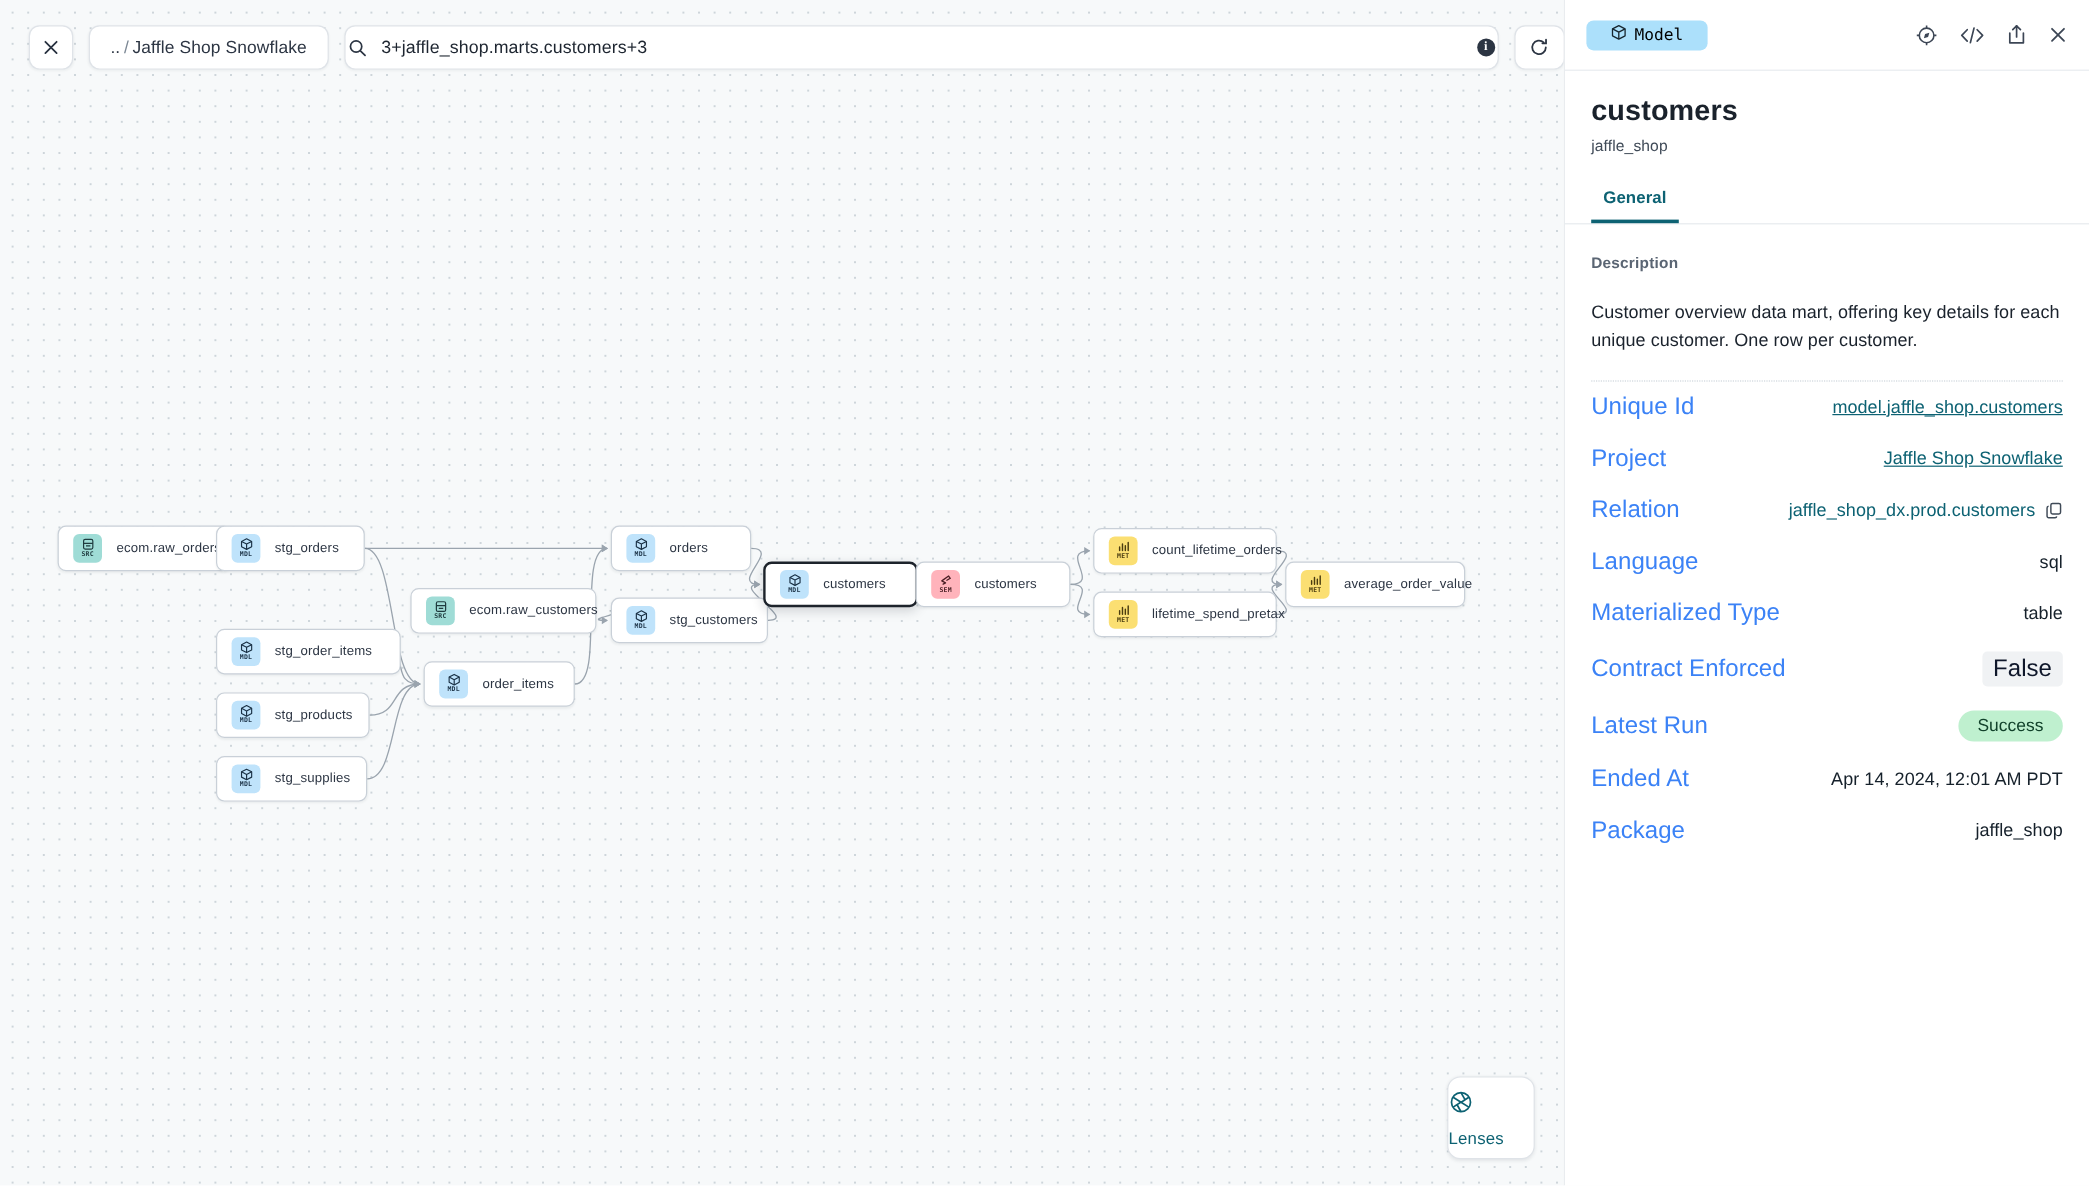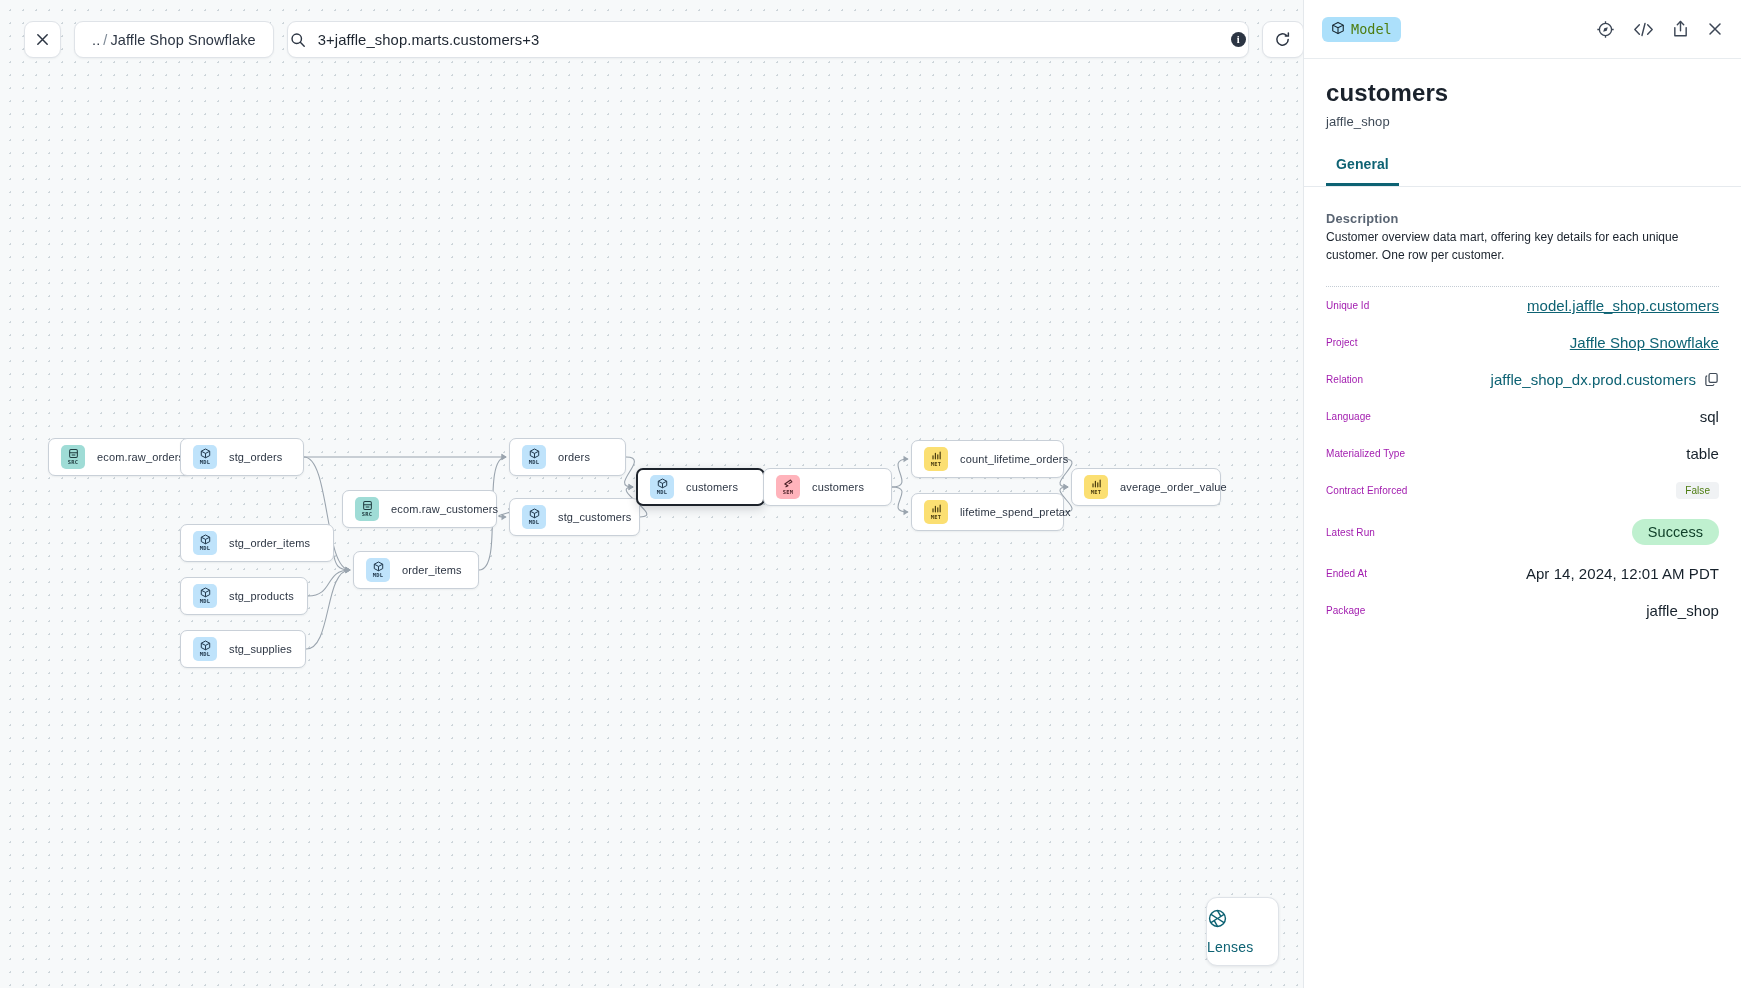--- a/index.html
+++ b/index.html
@@ -151,22 +151,22 @@
     height: 59px;
     display: flex; align-items: center;
     padding: 0 18px 0 18px;
     border-bottom: 1px solid #e8ecef;
   }
   .type-chip {
     background: #ace0fb;
     border-radius: 6px;
     height: 25px;
     display: flex; align-items: center; gap: 6px;
-    padding: 0 9px;
-    color: #4d7c0f;
+    padding: 0 20px;
+    color: #000000;
     font-size: 13.5px;
     font-family: "DejaVu Sans Mono", monospace;
     cursor: pointer;
     justify-content: flex-end;
   }
   .head-icons { margin-left: auto; display: flex; align-items: center; gap: 18px; color: #3c4655; }
   .head-icons > span { display:flex; cursor: pointer; }
 
   .panel-title-wrap { padding: 20px 22px 0 22px; }
   .panel-title { font-size: 24px; font-weight: bold; color: #1a222c; letter-spacing: .1px; }
@@ -183,45 +183,45 @@
     padding: 0 10px 11px 10px;
     border-bottom: 3px solid #0d6273;
     font-weight: 600;
     cursor: pointer;
     letter-spacing: .1px;
   }
 
   .panel-body { padding: 24px 22px 0 22px; overflow-y: auto; flex: 1; }
   .sec-label { font-size: 12.8px; font-weight: 700; color: #5a6573; letter-spacing: .2px; }
   .desc-text {
-    margin-top: 2px;
-    font-size: 12px; line-height: 1.5;
+    margin-top: 24px;
+    font-size: 15px; line-height: 1.5;
     color: #1a222c;
     letter-spacing: .05px;
   }
   .divider { border-top: 1px dotted #c4ccd4; margin: 22px 0 0 0; }
 
   .prop-row {
     display: flex; align-items: center;
     justify-content: space-between;
     min-height: 36px;
     padding: 10px 0;
     gap: 14px;
   }
-  .prop-key { font-size: 10px; color: #a21caf; white-space: nowrap; letter-spacing:.05px; }
+  .prop-key { font-size: 20px; color: #3b82f6; white-space: nowrap; letter-spacing:.05px; }
   .prop-val {
     font-size: 15px; color: #16212b; text-align: right;
     letter-spacing: .05px;
     display: flex; align-items: center; gap: 8px; justify-content: flex-end;
   }
   .prop-val.link { color: #0d6273; text-decoration: underline; cursor: pointer; }
   .prop-val.teal { color: #0d6273; }
   .val-chip-grey {
     background: #f0f2f4; border-radius: 4px;
-    padding: 3px 9px; color: #4d7c0f; font-size: 10px;
+    padding: 3px 9px; color: #0f172a; font-size: 20px;
   }
   .val-chip-green {
     background: #bff0cf; border-radius: 13px;
     padding: 5px 16px; color: #11412a; font-size: 14.5px;
   }
   .copy-ico { cursor: pointer; color: #3f4a57; display: flex; }
 </style>
 </head>
 <body>
 

